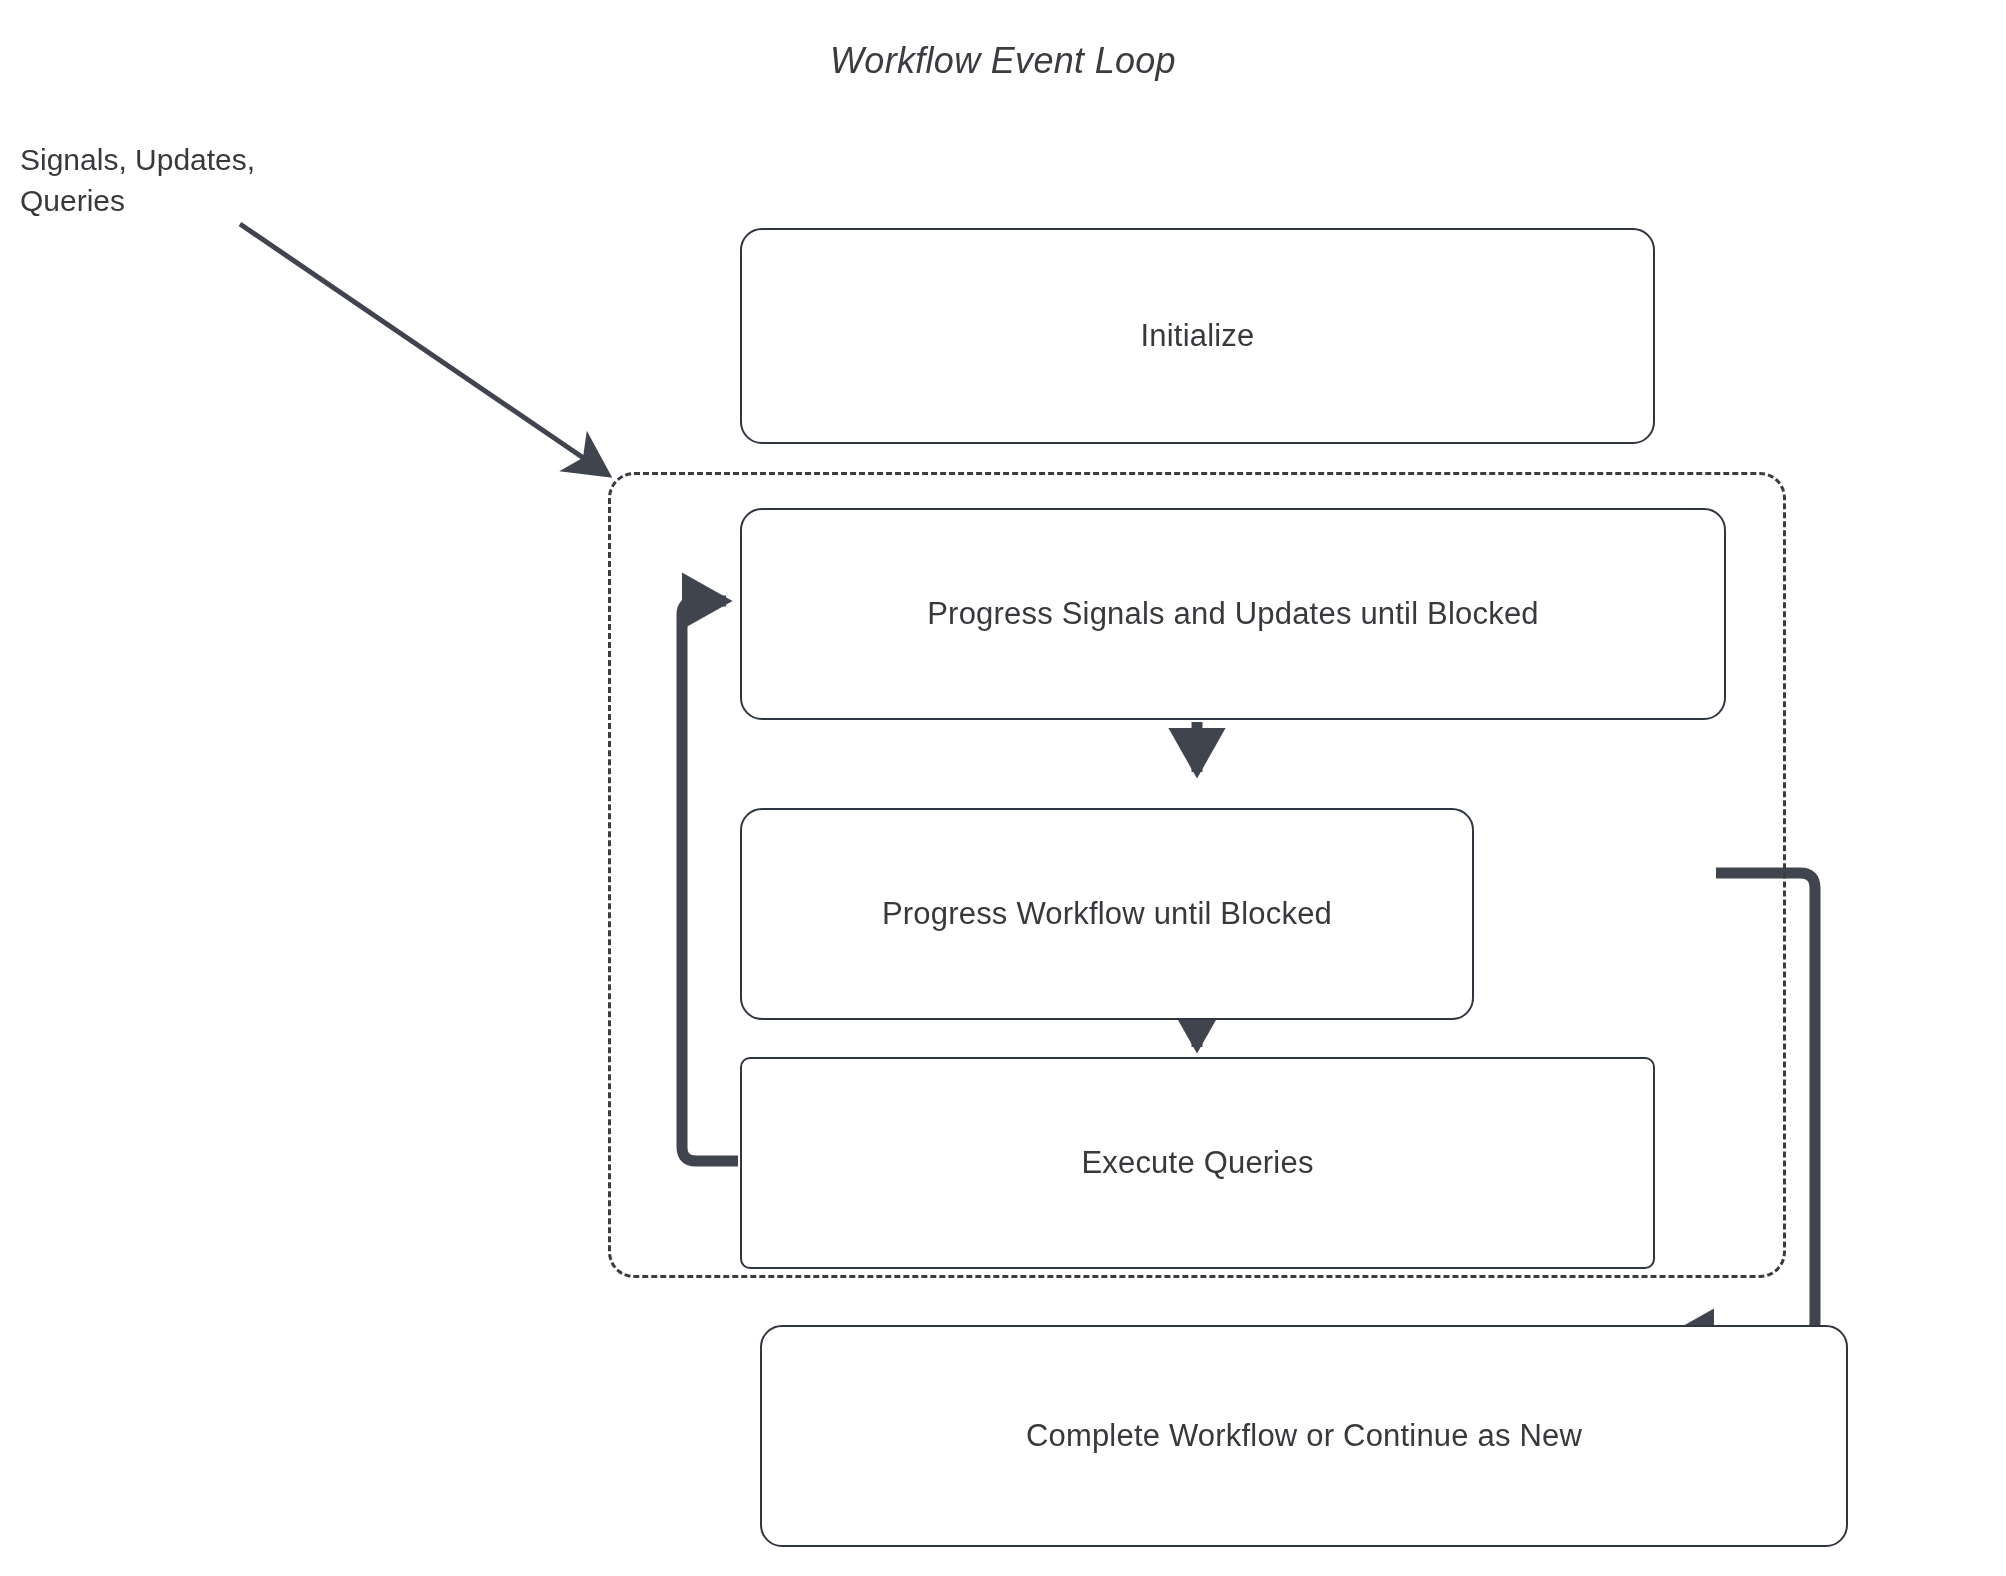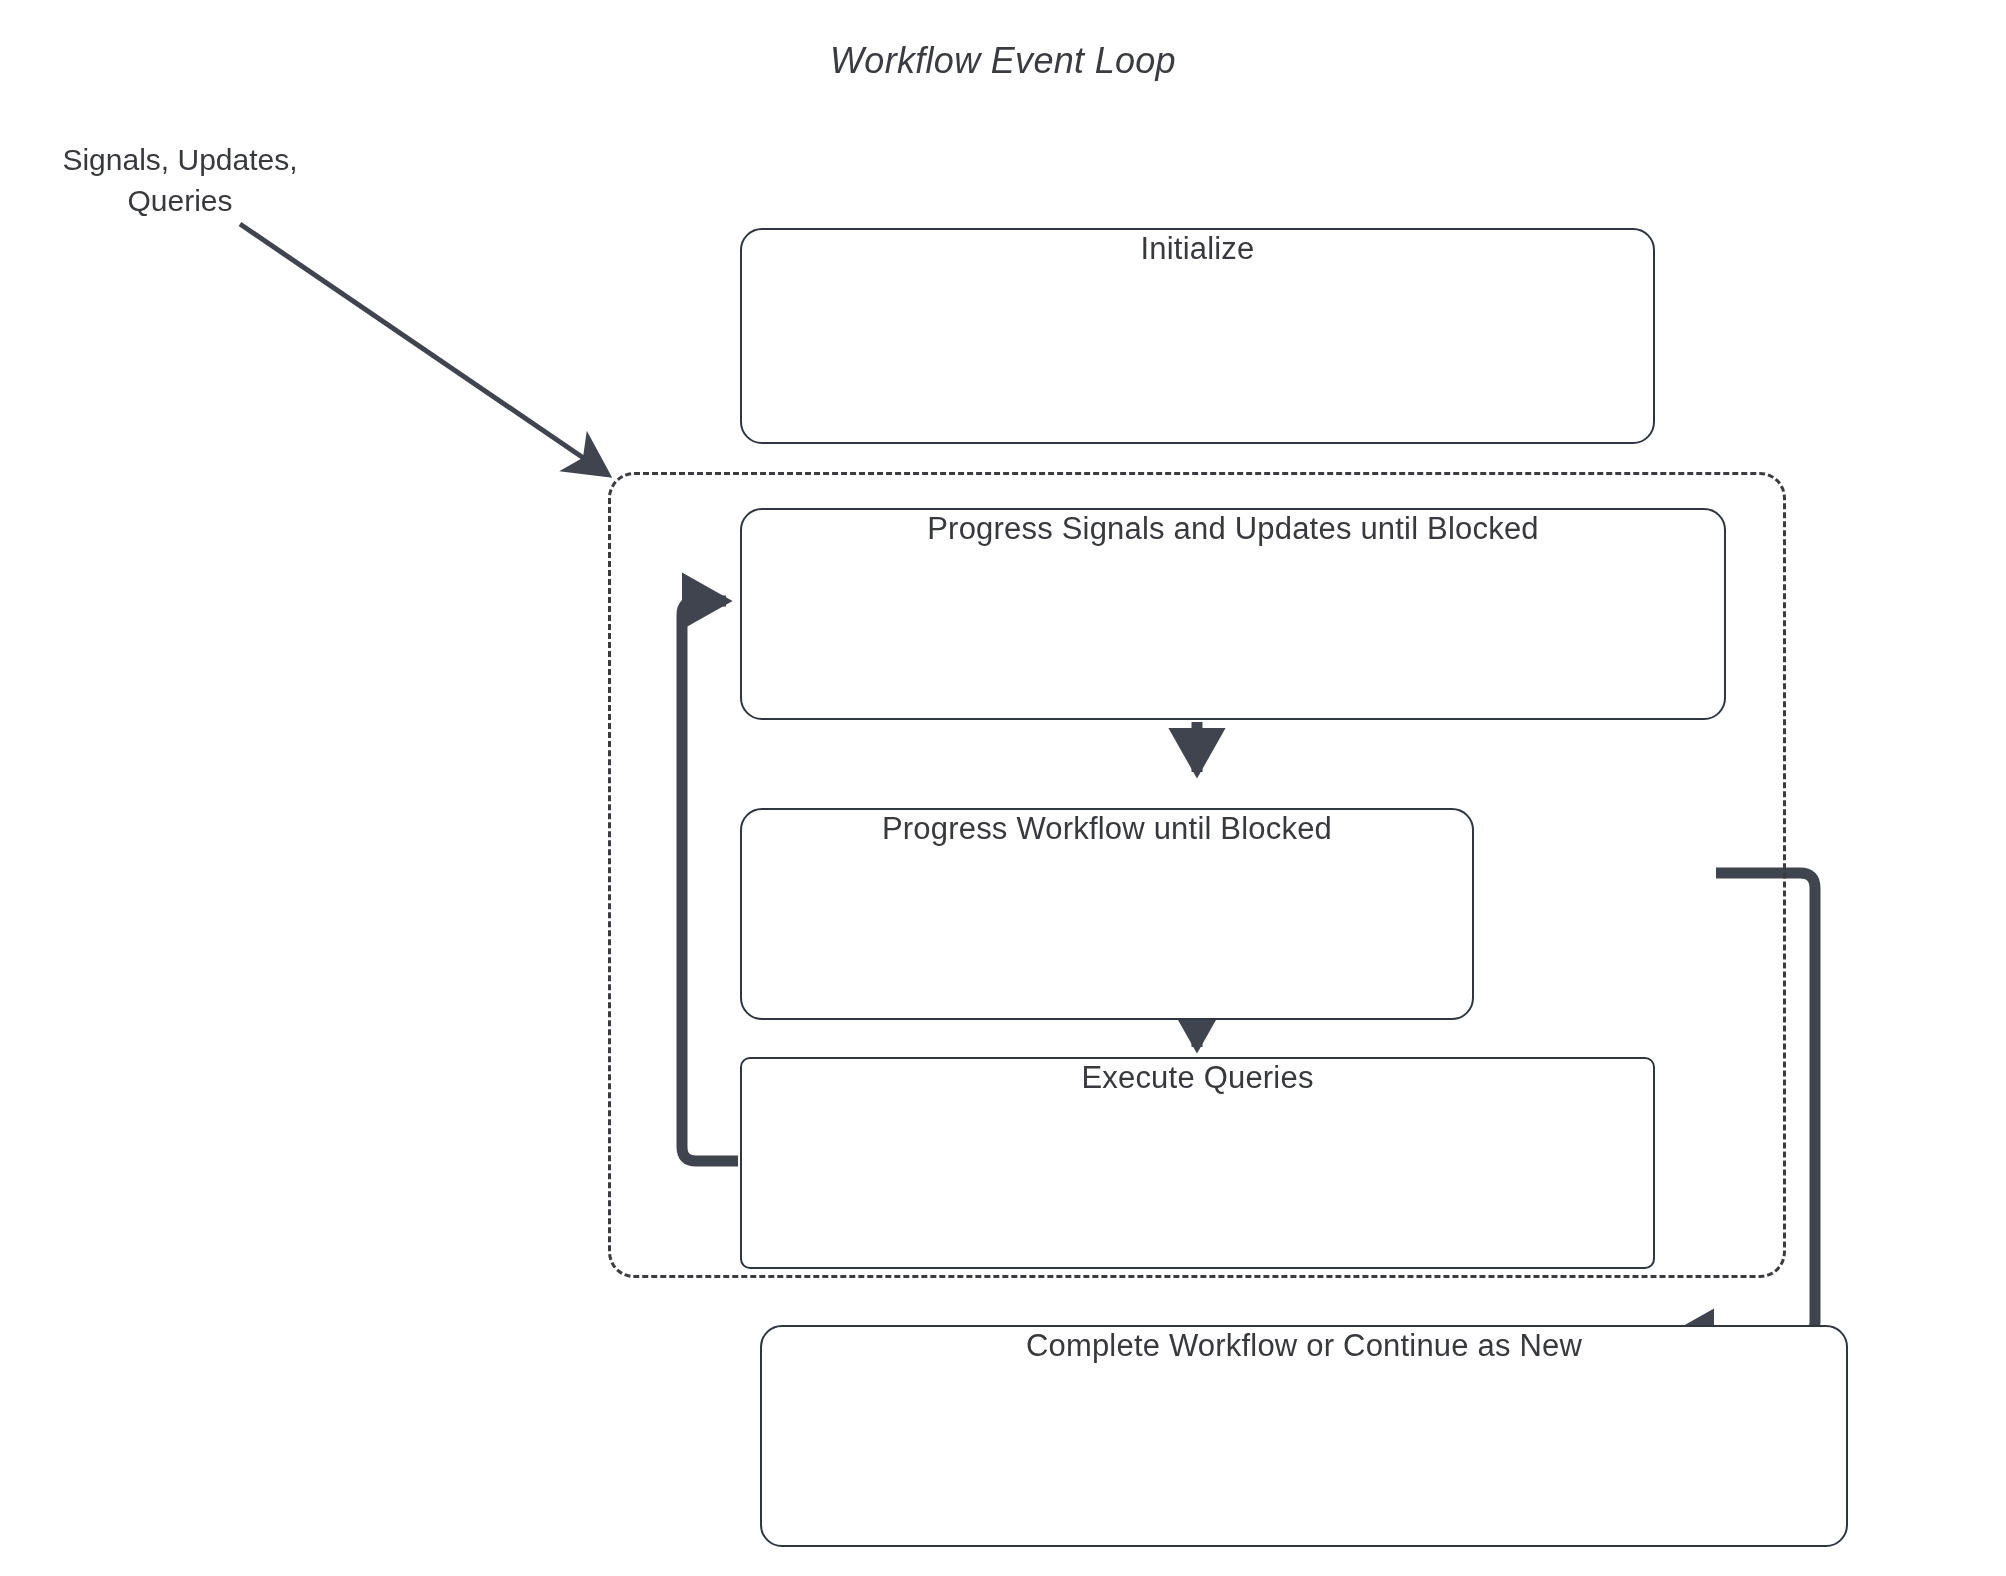--- a/index.html
+++ b/index.html
@@ -3,28 +3,28 @@
 <meta charset="utf-8">
 <style>
   html,body{margin:0;padding:0;background:#ffffff;}
   body{width:2006px;height:1576px;overflow:hidden;
        font-family:"Liberation Sans","DejaVu Sans",sans-serif;}
   #canvas{position:relative;width:2006px;height:1576px;background:#fff;}
   svg.layer{position:absolute;left:0;top:0;width:2006px;height:1576px;overflow:visible;}
 
   .node{position:absolute;box-sizing:border-box;background:#ffffff;
         border:2px solid #2f3640;border-radius:22px;
-        display:flex;justify-content:center;}
+        display:flex;align-items:center;justify-content:center;}
   .node .node-label{font-size:31px;color:#37393d;line-height:1.2;text-align:center;
         letter-spacing:0.2px;}
 
   #title{position:absolute;left:0;top:40px;width:2006px;text-align:center;
          font-style:italic;font-size:36px;color:#3a3c40;letter-spacing:0.3px;}
 
-  #src-label{position:absolute;left:20px;top:140px;width:320px;text-align:center;
+  #src-label{position:absolute;left:20px;top:140px;width:320px;
          font-size:30px;color:#37393d;line-height:1.35;}
 
   
   #loop-region{position:absolute;left:608px;top:472px;width:1178px;height:806px;
          border:3px dashed #3a3c40;border-radius:26px;box-sizing:border-box;
          background:transparent;}
 
   #node-initialize{left:740px;top:228px;width:915px;height:216px;}
   #node-progress-signals{left:740px;top:508px;width:986px;height:212px;}
   #node-progress-workflow{left:740px;top:808px;width:734px;height:212px;}

